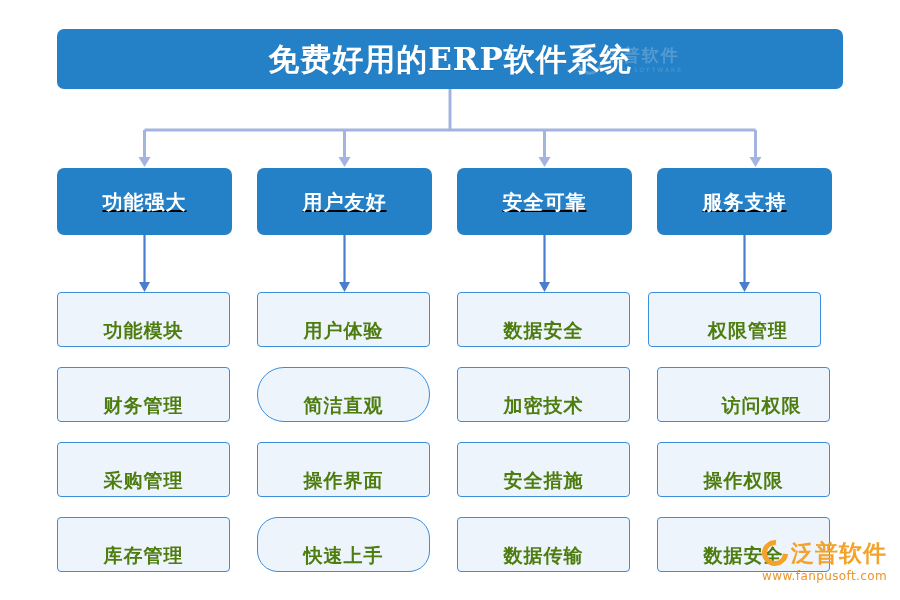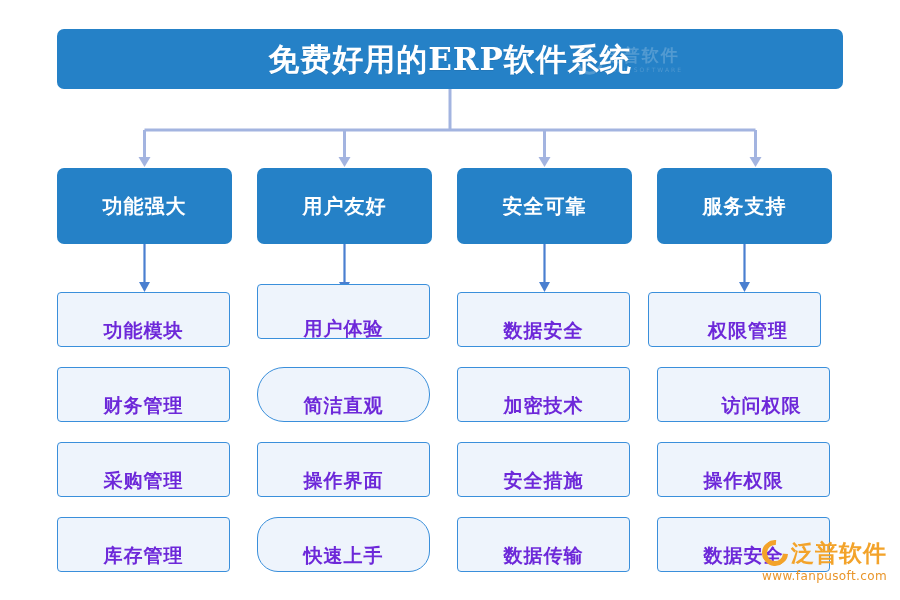--- a/index.html
+++ b/index.html
@@ -97,27 +97,28 @@
     border-right-color: transparent;
     border-radius: 50%;
     transform: rotate(-38deg);
   }
 
   
   .lvl2-box {
     position: absolute;
     top: 168px;
     width: 175px;
-    height: 76px;
+    height: 67px;
     background: #2581c7;
     border-radius: 7px;
     z-index: 3;
     display: flex;
     align-items: center;
     justify-content: center;
+    text-decoration: underline;
   }
   .lvl2-box .lbl {
     color: #ffffff;
     font-size: 20px;
     font-weight: bold;
     letter-spacing: 1px;
     line-height: 1;
     font-family: "DejaVu Serif", "Liberation Serif", serif;
   }
 
@@ -129,21 +130,21 @@
     background: #eef4fc;
     border: 1.6px solid #3a8fdb;
     border-radius: 4px;
     box-sizing: border-box;
     z-index: 3;
     display: flex;
     align-items: center;
     justify-content: center;
   }
   .lvl3-box .lbl {
-    color: #6d28d9;
+    color: #4d7c0f;
     font-size: 19px;
     font-weight: bold;
     letter-spacing: 1px;
     line-height: 1;
     font-family: "DejaVu Serif", "Liberation Serif", serif;
     margin-top: 22px;
   }
 
   
   .logo {
@@ -251,21 +252,21 @@
   <div class="lvl3-box" style="left:57px;  top:367px;">
     <span class="lbl">财务管理</span>
   </div>
   <div class="lvl3-box" style="left:57px;  top:442px;">
     <span class="lbl">采购管理</span>
   </div>
   <div class="lvl3-box" style="left:57px;  top:517px;">
     <span class="lbl">库存管理</span>
   </div>
 
-  <div class="lvl3-box" style="left:257px; top:284px;align-items:flex-end;">
+  <div class="lvl3-box" style="left:257px; top:292px;">
     <span class="lbl">用户体验</span>
   </div>
   <div class="lvl3-box" style="left:257px; top:367px;border-radius:27px;">
     <span class="lbl">简洁直观</span>
   </div>
   <div class="lvl3-box" style="left:257px; top:442px;">
     <span class="lbl">操作界面</span>
   </div>
   <div class="lvl3-box" style="left:257px; top:517px;border-radius:21px;">
     <span class="lbl">快速上手</span>

